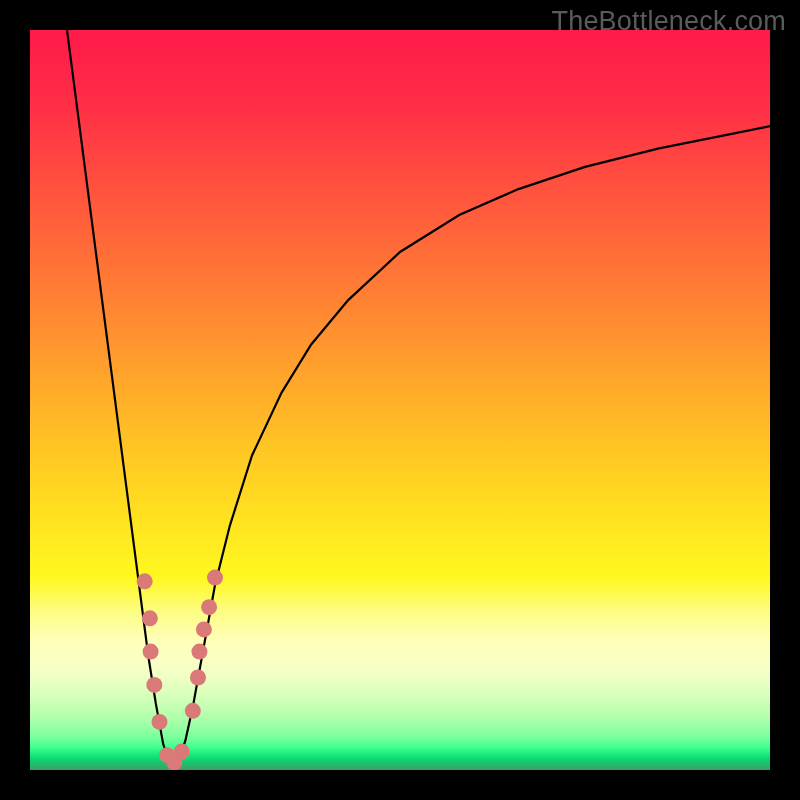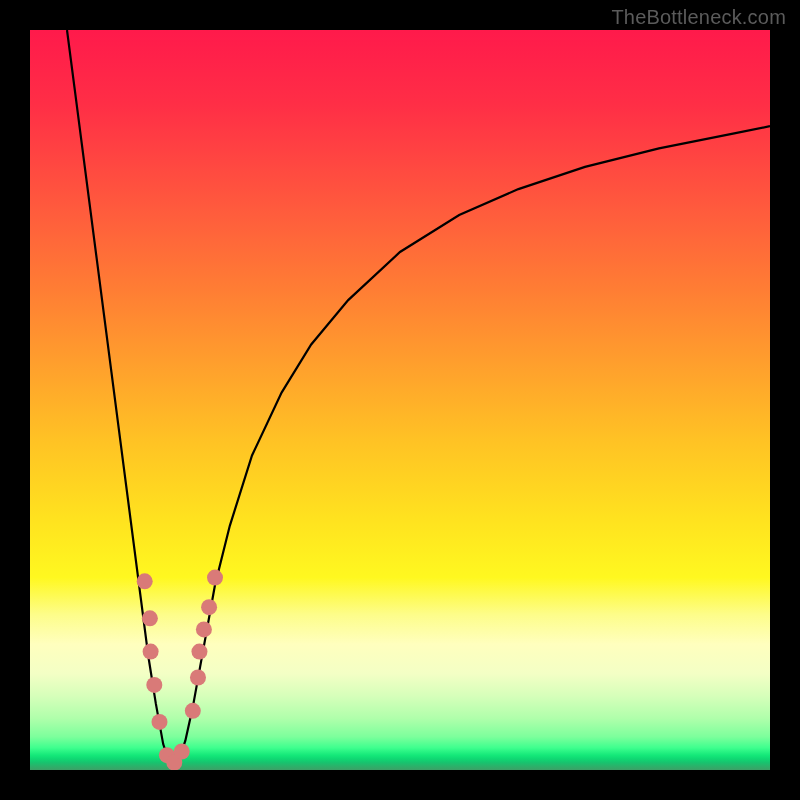--- a/index.html
+++ b/index.html
@@ -56,21 +56,21 @@
     position: absolute;
     inset: 0;
     width: 740px;
     height: 740px;
   }
   .watermark {
     position: absolute;
     top: 6px;
     right: 14px;
     color: #5b5b5b;
-    font-size: 20px;
+    font-size: 27px;
     letter-spacing: 0.2px;
     user-select: none;
   }
 </style>
 </head>
 <body>
 
 <div class="stage">
   <div class="watermark">TheBottleneck.com</div>
 

